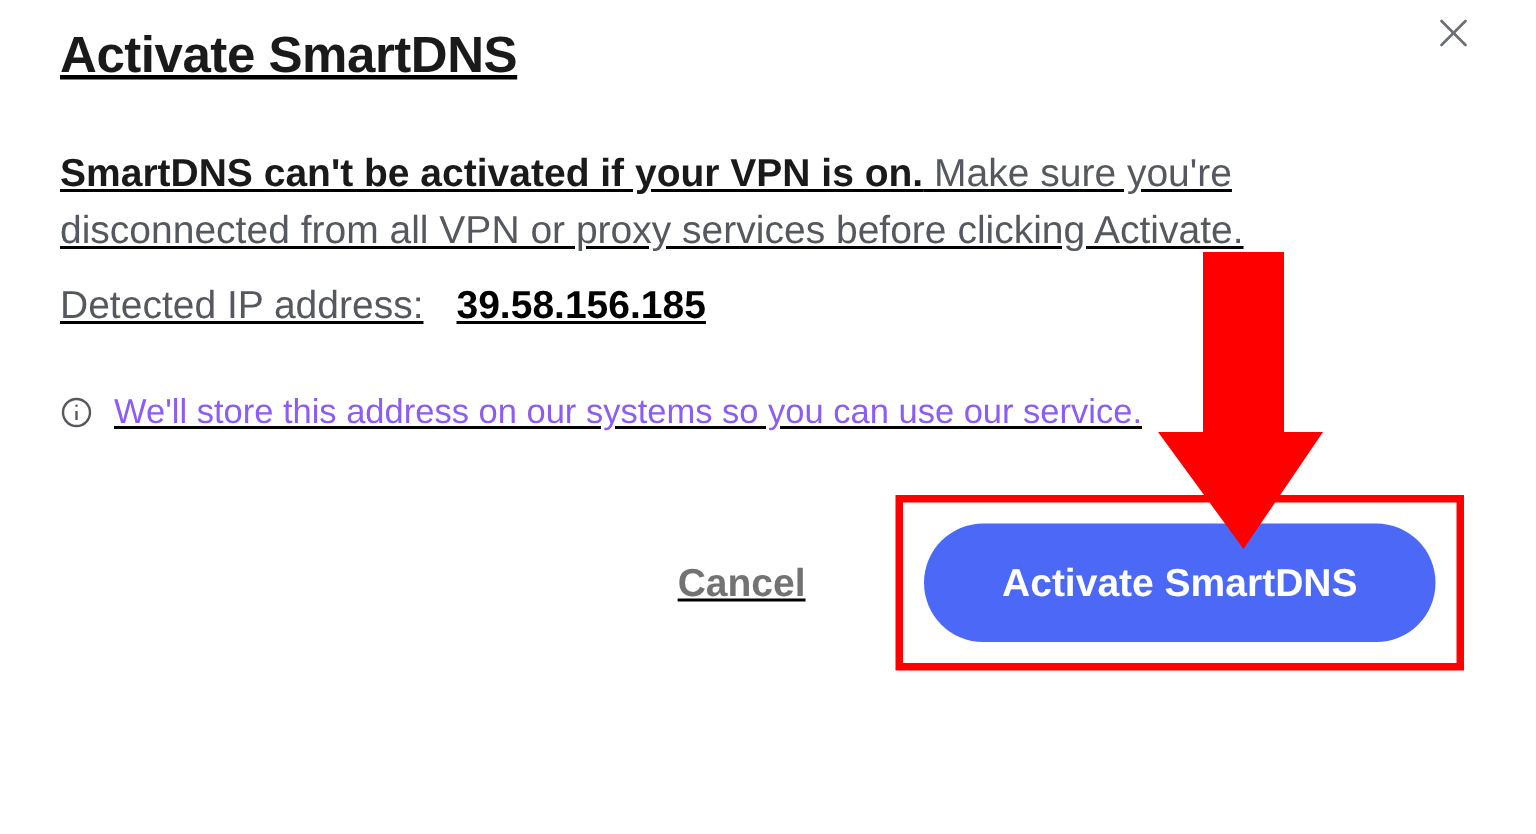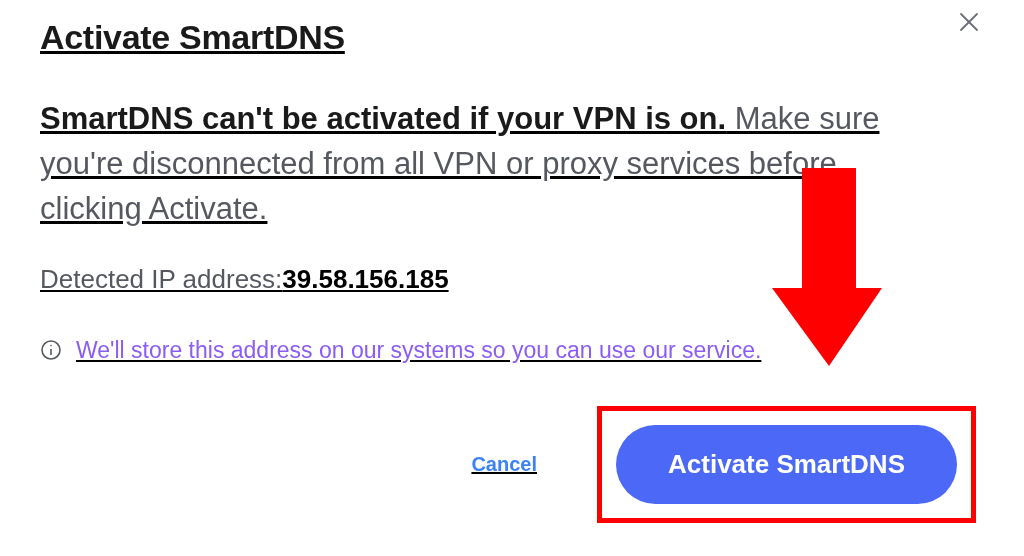--- a/index.html
+++ b/index.html
@@ -31,35 +31,36 @@
     }
     .close-btn svg { stroke: #6b6f76; }
     .dialog-title {
       font-size: 34px;
       font-weight: 700;
       color: #1a1a1a;
       letter-spacing: -0.3px;
       margin-bottom: 40px;
     }
     .body-text {
-      font-size: 31px;
+      font-size: 26px;
       line-height: 1.45;
       color: #55585e;
-      margin-bottom: 32px;
+      margin-bottom: 16px;
       max-width: 900px;
     }
     .body-text .emph {
       color: #1a1a1a;
       font-weight: 600;
     }
     .ip-row {
       font-size: 26px;
       color: #55585e;
       margin-bottom: 42px;
       display: flex;
+      gap: 22px;
     }
     .ip-row .val {
       color: #000000;
       font-weight: 700;
     }
     .info-row {
       display: flex;
       align-items: center;
       gap: 14px;
       font-size: 23px;
@@ -76,23 +77,23 @@
     }
     .info-row .info-icon svg { stroke: #55585e; fill: none; }
     .actions {
       display: flex;
       justify-content: flex-end;
       align-items: center;
       gap: 60px;
       padding-right: 8px;
     }
     .cancel-link {
-      font-size: 20px;
+      font-size: 26px;
       font-weight: 600;
-      color: #3b82f6;
+      color: #737373;
       background: none;
       border: none;
       cursor: pointer;
     }
     .primary-wrap {
       border: 5px solid #ff0000;
       padding: 14px 14px;
     }
     .primary-btn {
       background: #4b69f6;

